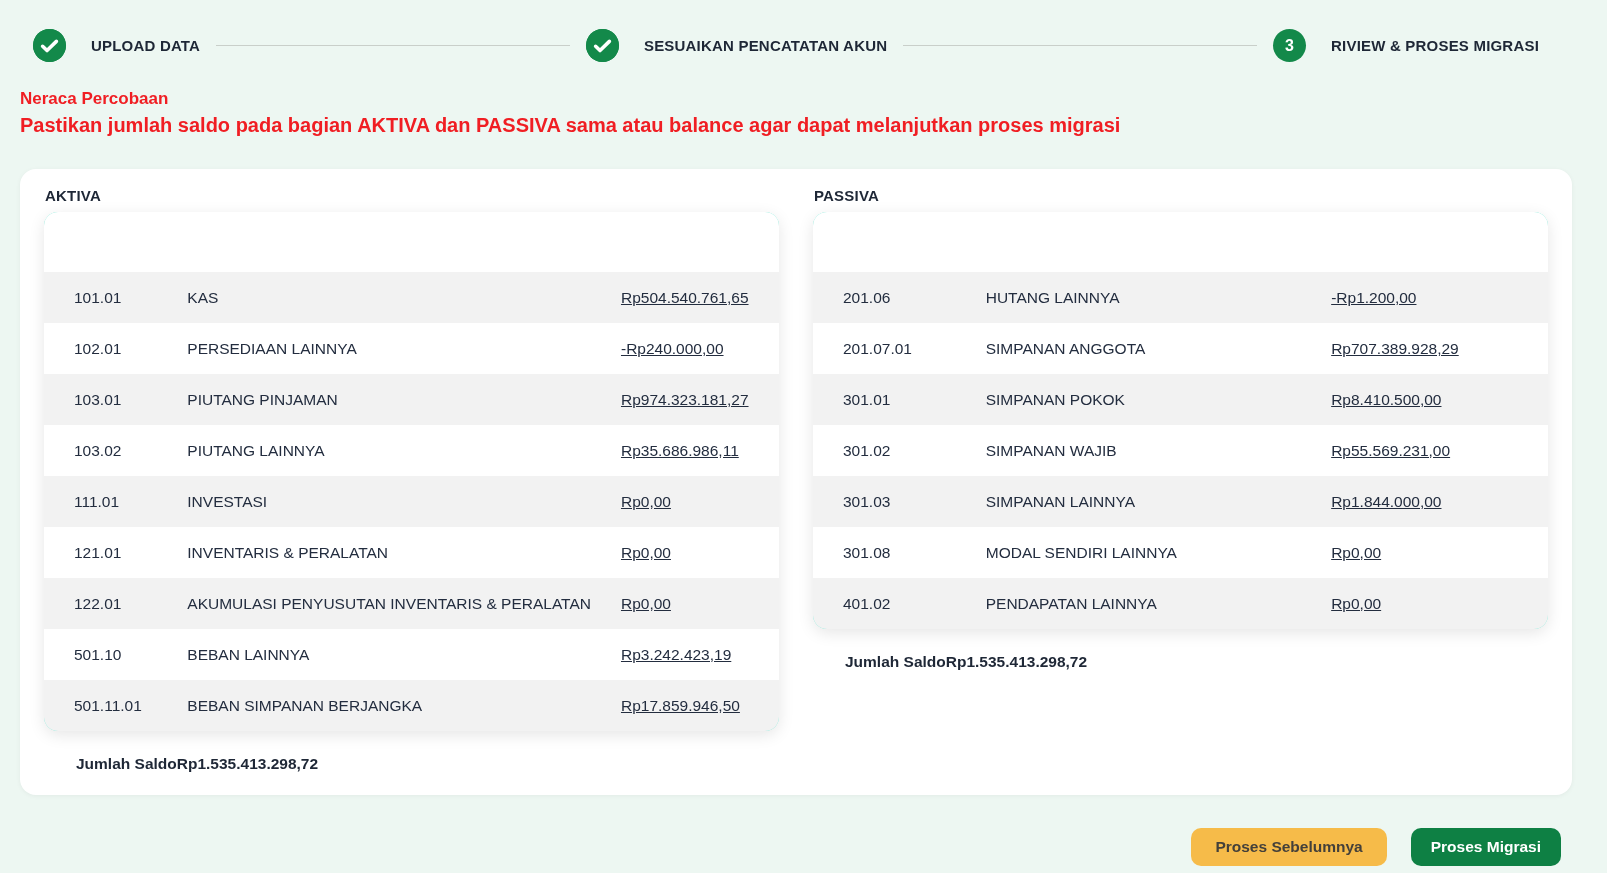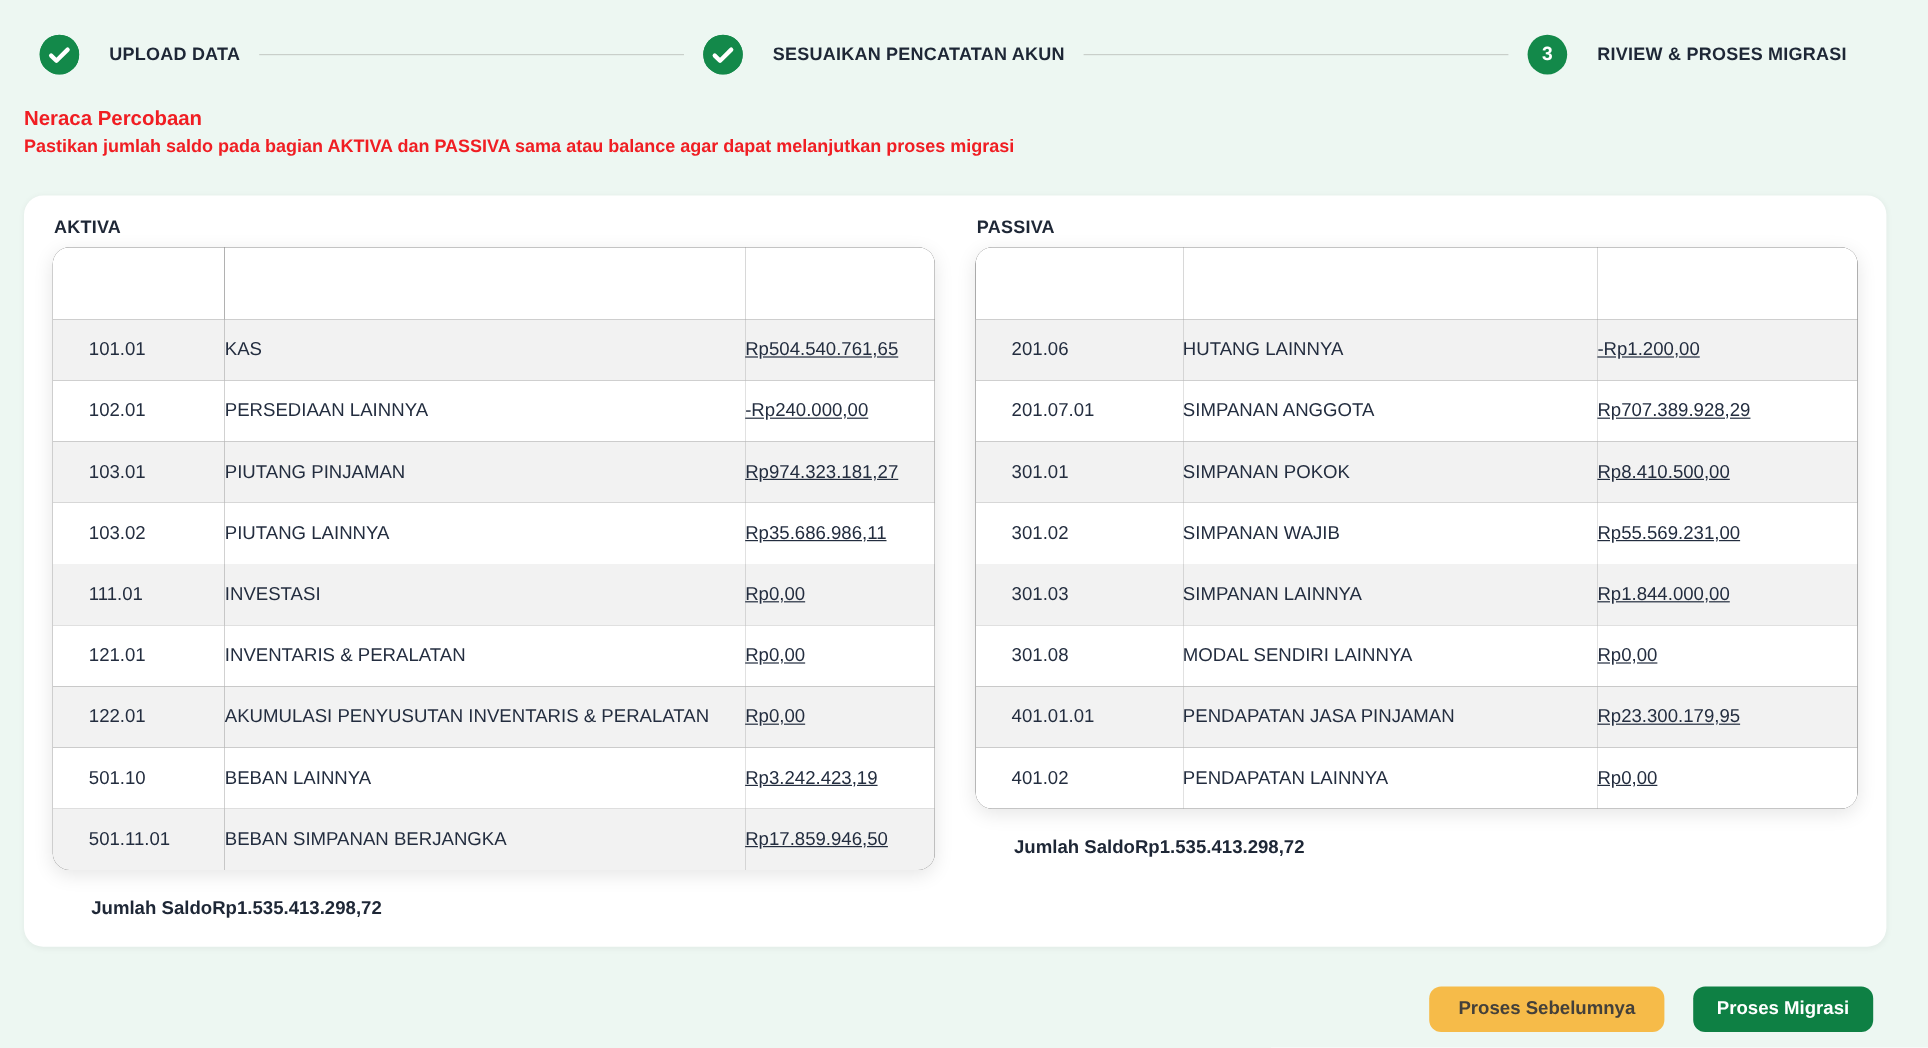--- a/index.html
+++ b/index.html
@@ -22,33 +22,33 @@
     background:var(--green-circle); color:#fff;
     display:flex; align-items:center; justify-content:center;
     font-weight:bold; font-size:16px;
   }
   .step-circle svg{display:block;}
   .step-label{font-weight:bold; font-size:15px; letter-spacing:.2px; color:#1E2736;}
   .connector{flex:1 1 auto; height:1px; background:var(--line); margin:0 16px;}
   
   .heading{margin:26px 20px 0 20px;}
   .page-title{color:var(--red); font-size:17px; font-weight:bold; line-height:1.25;}
-  .page-subtitle{color:var(--red); font-size:15px; font-weight:bold; margin-top:5px;}
+  .page-subtitle{color:var(--red); font-size:20px; font-weight:bold; margin-top:5px;}
   
   .card{
     margin:32px 35px 0 20px;
     background:var(--card); border-radius:16px;
     box-shadow:0 1px 5px rgba(0,0,0,0.05);
     padding:18px 24px 12px 24px;
     display:flex; gap:34px;
   }
   .balance-col{flex:1 1 0; min-width:0;}
   .section-label{font-weight:bold; font-size:15px; color:#1E2736; margin:0 0 8px 1px; letter-spacing:.2px;}
   .tbl-wrap{
-    border-radius:14px; overflow:hidden; background:#404040;
+    border-radius:14px; overflow:hidden; background:#5eead4;
     box-shadow:0 4px 16px rgba(0,0,0,0.10);
   }
   table{width:100%; border-collapse:collapse; table-layout:fixed; font-size:15.5px; color:#232D3F;}
   thead th{
     height:60px; background:#fff; position:relative; z-index:2;
     box-shadow:0 2px 6px rgba(0,0,0,0.14);
   }
   tbody tr{height:51px;}
   tbody tr:nth-child(odd){background:var(--row-gray);}
   tbody tr:nth-child(even){background:#fff;}
@@ -240,25 +240,20 @@
               <td class="c-name">SIMPANAN LAINNYA</td>
               <td class="c-amount">Rp1.844.000,00</td>
             </tr>
 
             <tr>
               <td class="c-code">301.08</td>
               <td class="c-name">MODAL SENDIRI LAINNYA</td>
               <td class="c-amount">Rp0,00</td>
             </tr>
 
-            <tr>
-              <td class="c-code">401.01.01</td>
-              <td class="c-name">PENDAPATAN JASA PINJAMAN</td>
-              <td class="c-amount">Rp23.300.179,95</td>
-            </tr>
 
             <tr>
               <td class="c-code">401.02</td>
               <td class="c-name">PENDAPATAN LAINNYA</td>
               <td class="c-amount">Rp0,00</td>
             </tr>
           </tbody>
       </table>
     </div>
     <div class="totals-row">

